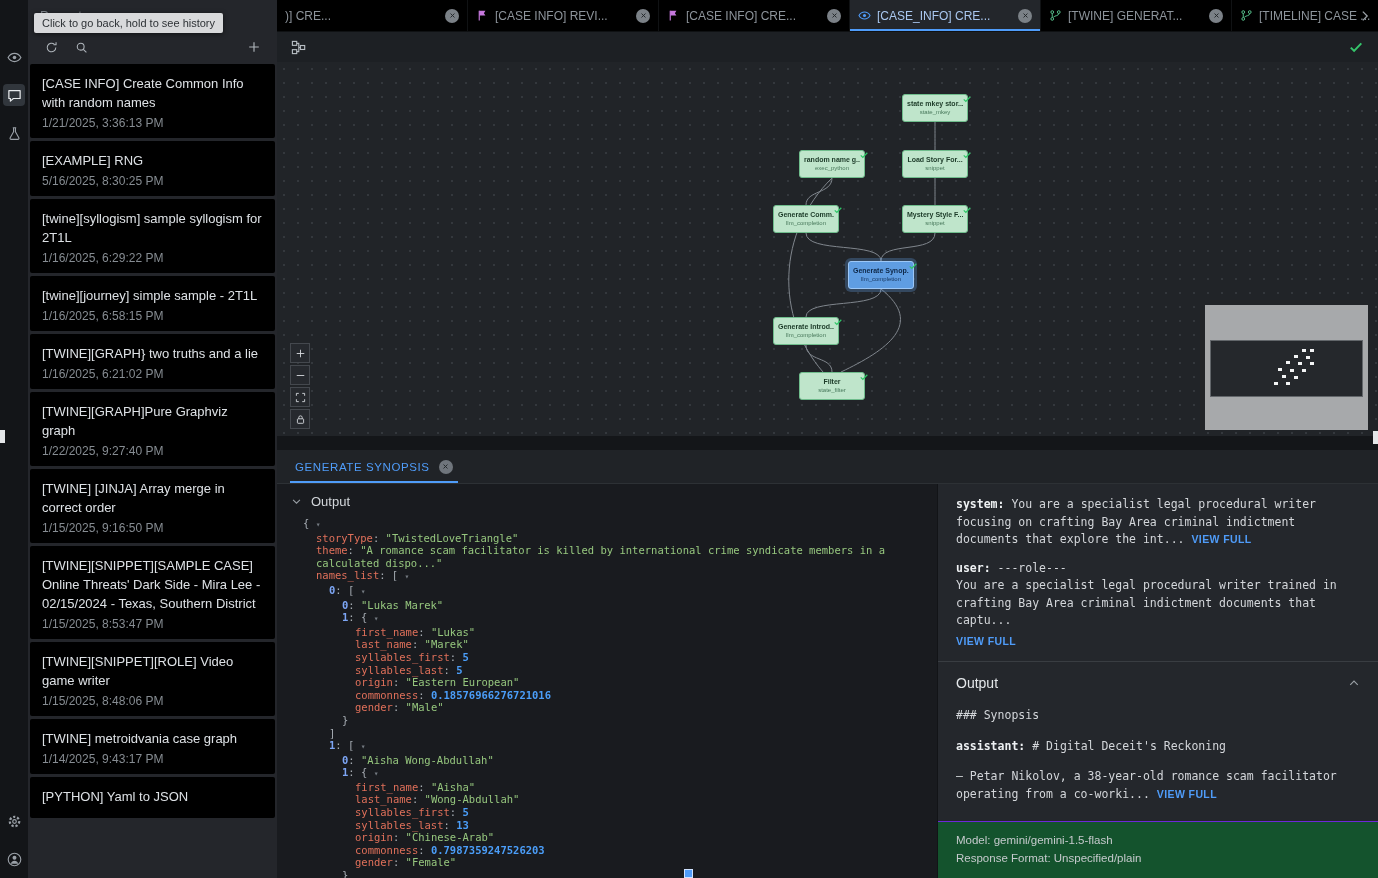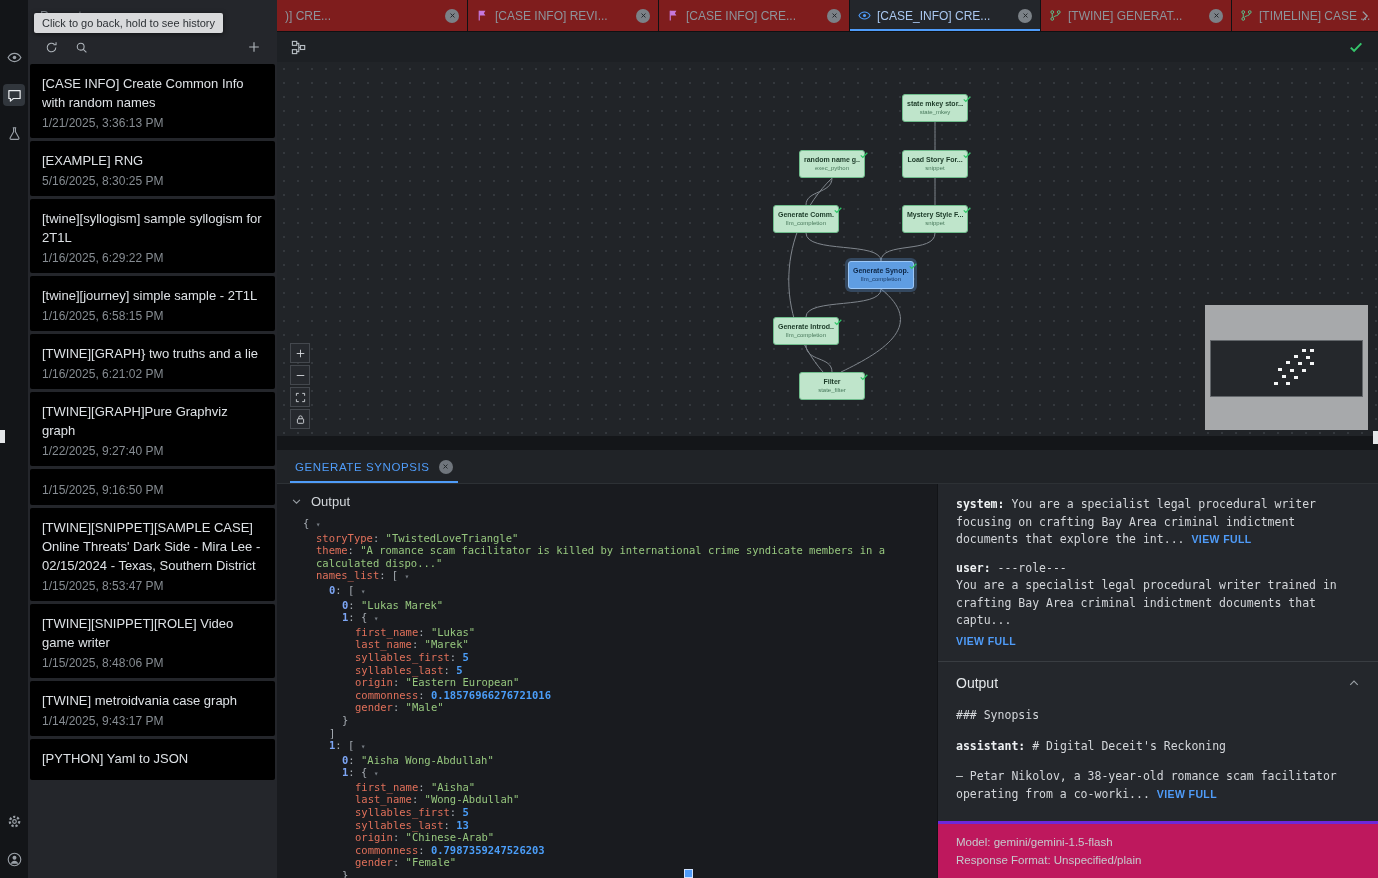--- a/index.html
+++ b/index.html
@@ -29,21 +29,21 @@
   .pi-title{color:#dde1e5;font-size:13px;line-height:19px}
   .pi-time{color:#868c92;font-size:12px;margin-top:4px}
   .tooltip{position:absolute;left:6px;top:13px;background:#d8d9db;color:#2d3135;font-size:11px;
     padding:4px 8px;border-radius:2px;box-shadow:0 1px 5px rgba(0,0,0,.55);white-space:nowrap;z-index:8}
 
   
   .main{position:absolute;left:277px;top:0;width:1101px;height:878px}
 
   
   .tabstrip{position:absolute;top:0;left:0;right:0;height:32px;background:#17191c;display:flex;border-bottom:1px solid #0f1113}
-  .tab{width:191px;flex:none;display:flex;align-items:center;gap:6px;padding:0 8px;background:#7f1d1d;
+  .tab{width:191px;flex:none;display:flex;align-items:center;gap:6px;padding:0 8px;background:#000000;
     border-right:1px solid #101214;color:#8d949b;font-size:12px;cursor:pointer}
   .tab:first-child{width:112px}
   .tab.active{background:#23262b;color:#a9c7ef;box-shadow:inset 0 -2px 0 #4f9cf9}
   .tab-icon{width:13px;height:13px;flex:none}
   .tab-label{flex:1;white-space:nowrap;overflow:hidden}
   .tab-close{width:14px;height:14px;flex:none;border-radius:50%;background:#7b8187;color:#22262a;
     display:flex;align-items:center;justify-content:center;cursor:pointer}
   .tab-close svg{width:7px;height:7px}
   .tabstrip-chevron{position:absolute;right:6px;top:9px;width:14px;height:14px;color:#9aa0a6;cursor:pointer}
 
@@ -105,21 +105,21 @@
   .msg{font-family:"DejaVu Sans Mono",monospace;font-size:11.5px;line-height:17.5px;color:#d3d6da;margin-bottom:11px}
   .msg-role{font-weight:700;color:#eef1f3}
   .view-full{color:#4f9cf9;font-family:"Liberation Sans",sans-serif;font-size:10.5px;font-weight:700;
     letter-spacing:.4px;cursor:pointer;text-decoration:none}
   .vf-row{margin-top:3px}
   .sec-divider{border-top:1px solid #393d42;margin:10px 0 0}
   .output-section{padding:13px 18px 0}
   .os-title-row{display:flex;align-items:center;justify-content:space-between;color:#e4e7ea;font-size:14px;margin-bottom:16px}
   .os-chevron{width:12px;height:12px;color:#9aa0a6;cursor:pointer}
   .os-line{font-family:"DejaVu Sans Mono",monospace;font-size:11.5px;line-height:17.5px;color:#d3d6da;margin-bottom:13px}
-  .model-info{position:absolute;left:0;right:0;bottom:0;height:57px;background:#be185d;border-top:3px solid #6d28d9;
+  .model-info{position:absolute;left:0;right:0;bottom:0;height:57px;background:#14532d;border-top:1px solid #6d28d9;
     padding:9px 18px;font-size:11.5px;line-height:18px;color:#c6cacd}
 
   
   .resize-mark-left{position:absolute;left:0;top:430px;width:5px;height:13px;background:#e4e6e8;z-index:9}
   .resize-mark-right{position:absolute;right:0;top:431px;width:5px;height:13px;background:#e4e6e8;z-index:9}
   .resize-blue{position:absolute;left:684px;top:869px;width:9px;height:9px;background:#4f9cf9;border:1px solid #cfe2ff;z-index:9}
 </style>
 </head>
 <body>
 
@@ -271,20 +271,21 @@
         </div>
         <div class="prompt-item">
           <div class="pi-title">[TWINE][GRAPH} two truths and a lie</div>
           <div class="pi-time">1/16/2025, 6:21:02 PM</div>
         </div>
         <div class="prompt-item">
           <div class="pi-title">[TWINE][GRAPH]Pure Graphviz graph</div>
           <div class="pi-time">1/22/2025, 9:27:40 PM</div>
         </div>
         <div class="prompt-item">
+          <div class="pi-title">[TWINE] [JINJA] Array merge in correct order</div>
           <div class="pi-time">1/15/2025, 9:16:50 PM</div>
         </div>
         <div class="prompt-item">
           <div class="pi-title">[TWINE][SNIPPET][SAMPLE CASE] Online Threats' Dark Side - Mira Lee - 02/15/2024 - Texas, Southern District</div>
           <div class="pi-time">1/15/2025, 8:53:47 PM</div>
         </div>
         <div class="prompt-item">
           <div class="pi-title">[TWINE][SNIPPET][ROLE] Video game writer</div>
           <div class="pi-time">1/15/2025, 8:48:06 PM</div>
         </div>

